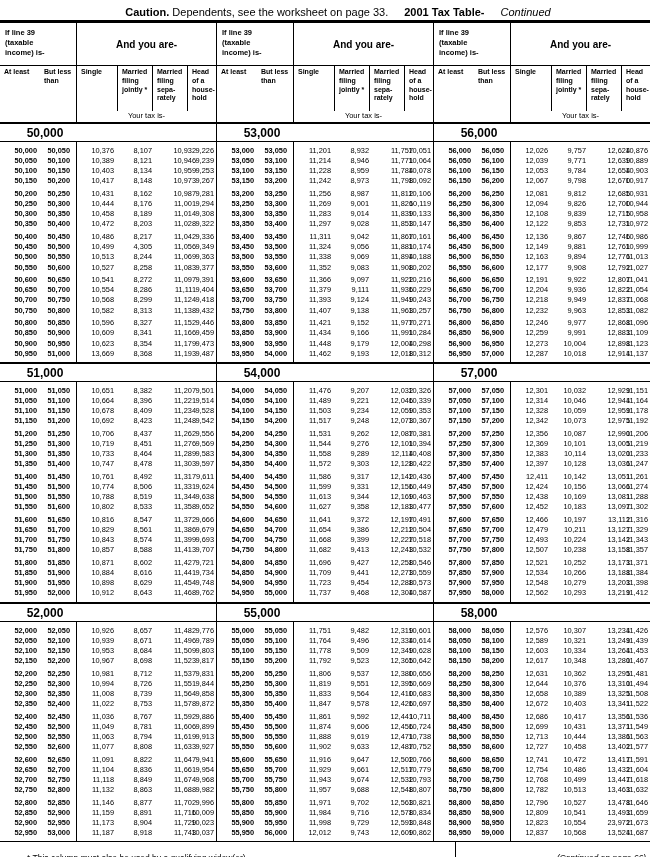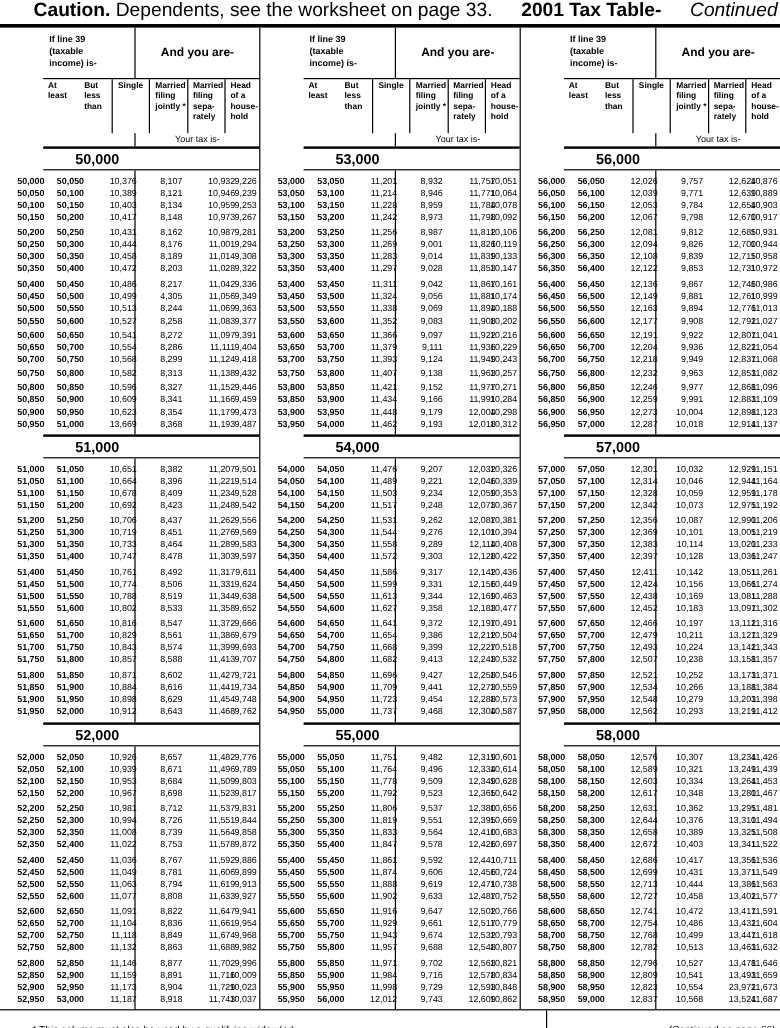--- a/index.html
+++ b/index.html
@@ -1,24 +1,24 @@
 <!DOCTYPE html>
 <html><head>
 <meta charset="utf-8">
 <style>
   html,body{margin:0;padding:0;background:#e8e8e8;}
   .page{width:650px;height:857px;background:#fff;color:#000;margin:0 auto;position:relative;
         font-family:"Liberation Sans","DejaVu Sans",sans-serif;overflow:hidden;box-sizing:border-box;}
-  .caution{height:17px;display:flex;align-items:flex-end;justify-content:space-between;gap:16px;
-           font-size:16px;padding:1px 2px 2px 0;white-space:nowrap;margin-left:28px;}
+  .caution{height:17px;display:flex;align-items:flex-end;justify-content:center;gap:16px;
+           font-size:11px;padding:1px 2px 2px 0;white-space:nowrap;margin-left:28px;}
   .caution .b{font-weight:bold;}
   .caution .it{font-style:italic;}
   .toprule{height:3px;background:#000;}
   .panels{display:flex;align-items:stretch;}
-  .panel{flex:1;min-width:0;padding-left:36px;}
+  .panel{flex:1;min-width:0;}
   .panel + .panel{border-left:1.2px solid #000;}
   
   .phead-top{display:flex;border-bottom:1px solid #000;height:43px;box-sizing:border-box;}
   .inc-label{width:76px;box-sizing:border-box;padding:5px 14px 0 5px;font-weight:bold;
              font-size:7.5px;line-height:1.3;}
   .andyou{flex:1;border-left:1px solid #000;display:flex;align-items:center;justify-content:center;
           font-weight:bold;font-size:10px;}
   .phead-cols{display:flex;height:45px;font-size:7px;font-weight:bold;line-height:1.25;box-sizing:border-box;}
   .cl{box-sizing:border-box;padding:2px 1px 0 4px;}
   .cl-atleast{width:40px;}

